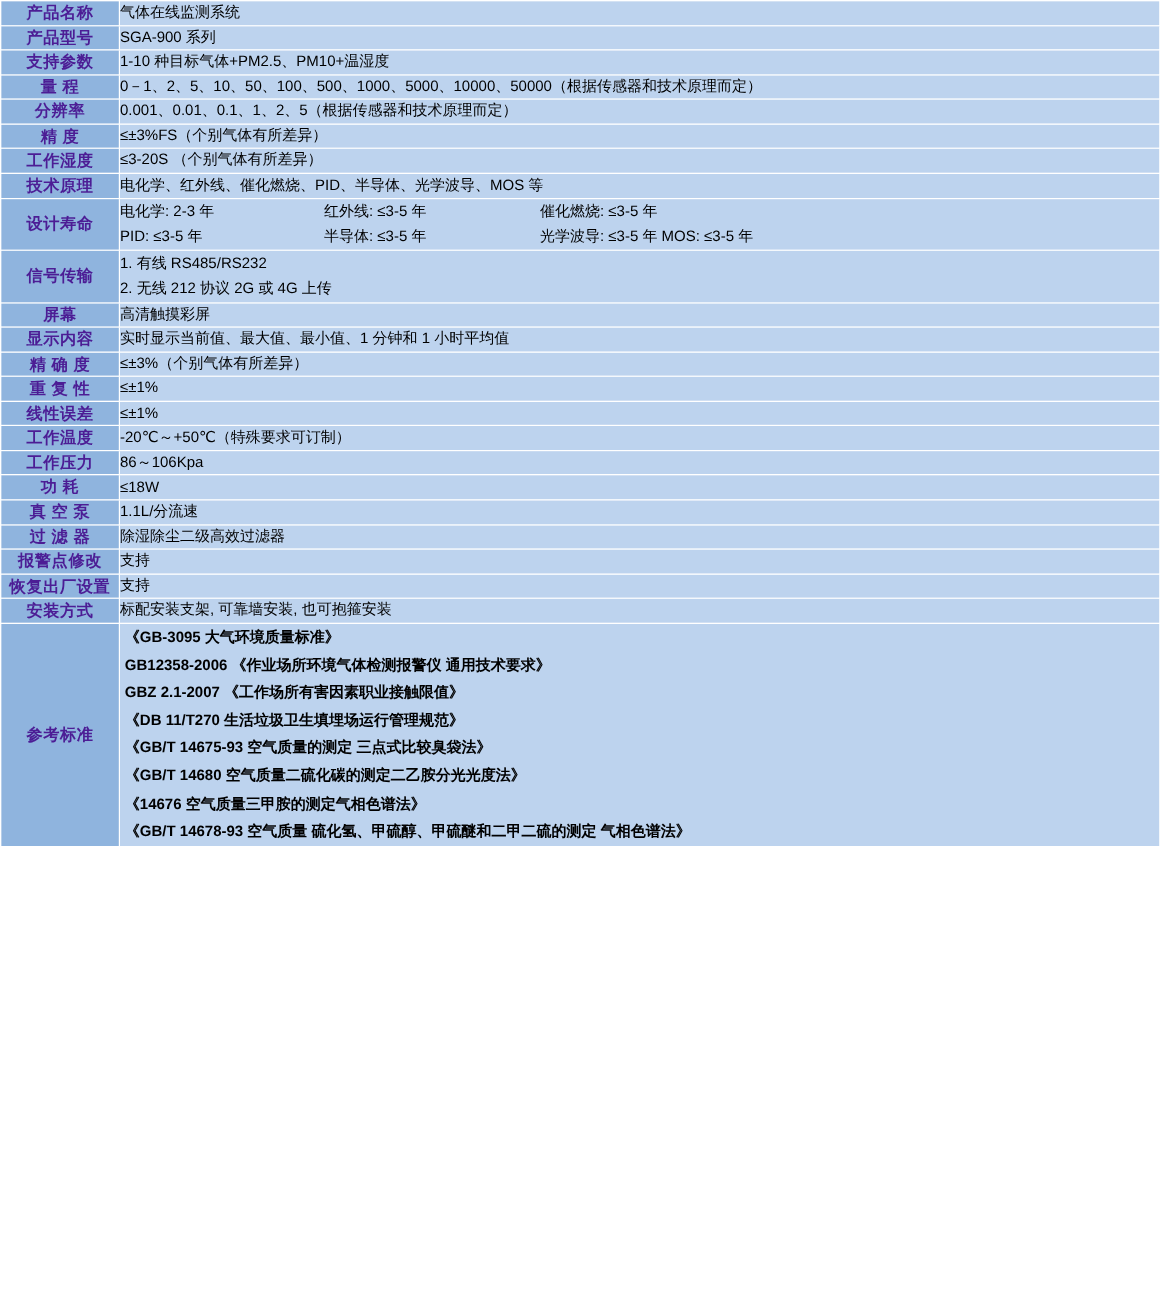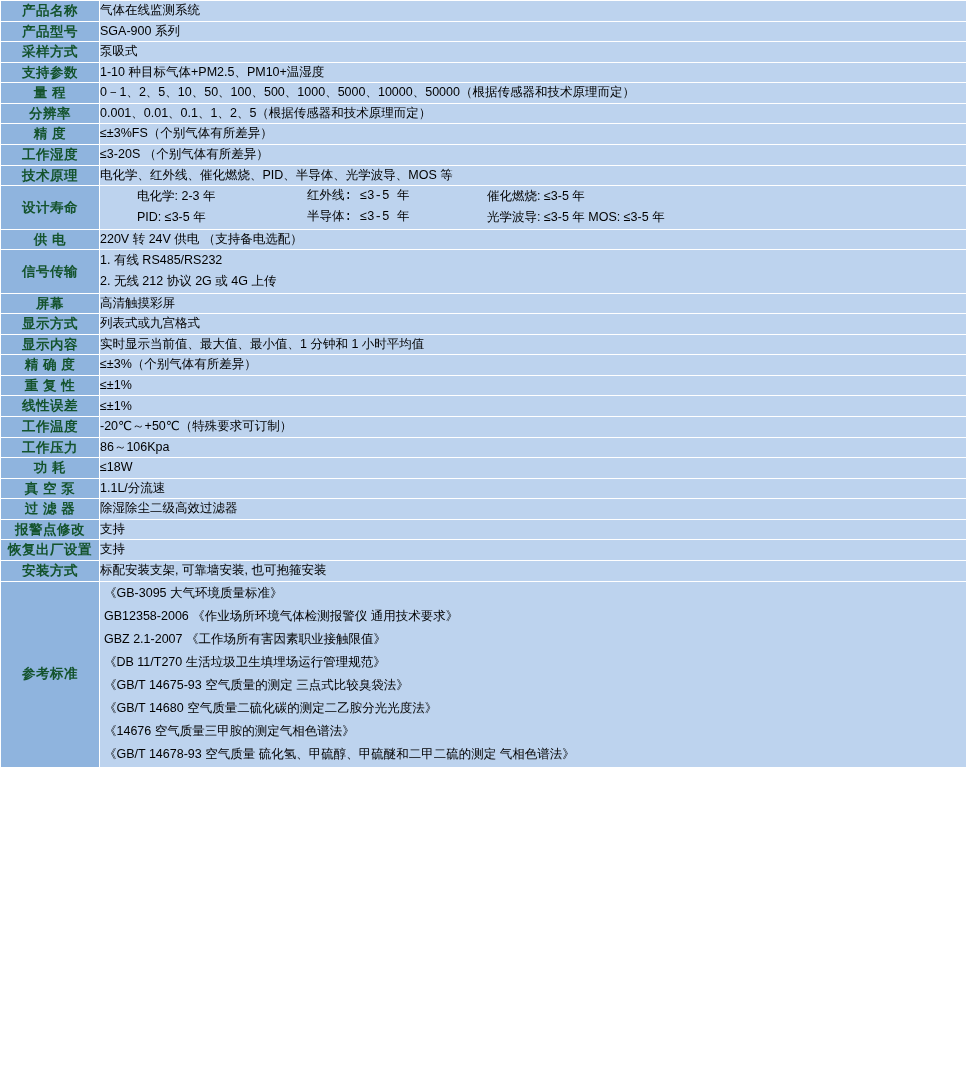--- a/index.html
+++ b/index.html
@@ -25,21 +25,21 @@
     border: 1px solid #ffffff;
     padding: 0;
     vertical-align: middle;
   }
   td.label {
     width: 98px;
     background: #8fb4de;
     text-align: center;
     font-weight: bold;
     font-size: 13.5px;
-    color: #14532d;
+    color: #4c1d95;
     padding: 7px 2px;
     letter-spacing: 0.5px;
     line-height: 1.45;
   }
   td.value {
     background: #bdd3ee;
     padding: 7px 10px;
     font-size: 12.5px;
     line-height: 1.55;
     color: #000000;
@@ -51,45 +51,42 @@
   .life-grid {
     display: block;
   }
   .life-row {
     display: flex;
     line-height: 1.7;
   }
   .life-cell {
     white-space: nowrap;
   }
-  .life-c1 { width: 170px; padding-left: 37px; }
-  .life-c2 { width: 180px; font-family: Liberation Mono, monospace; }
+  .life-c1 { width: 170px; }
+  .life-c2 { width: 180px; }
   .life-c3 { width: auto; }
   .std-list div {
     line-height: 1.85;
     padding-left: 4px;
+    font-weight: bold;
   }
 </style>
 </head>
 <body>
 
 <div class="spec-wrap">
   <table class="spec-table">
     <tbody>
       <tr>
         <td class="label">产品名称</td>
         <td class="value">气体在线监测系统</td>
       </tr>
       <tr>
         <td class="label">产品型号</td>
         <td class="value">SGA-900 系列</td>
-      </tr>
-      <tr>
-        <td class="label">采样方式</td>
-        <td class="value">泵吸式</td>
       </tr>
       <tr>
         <td class="label">支持参数</td>
         <td class="value">1-10 种目标气体+PM2.5、PM10+温湿度</td>
       </tr>
       <tr>
         <td class="label">量  程</td>
         <td class="value">0－1、2、5、10、50、100、500、1000、5000、10000、50000（根据传感器和技术原理而定）</td>
       </tr>
       <tr>
@@ -120,40 +117,32 @@
             </div>
             <div class="life-row">
               <span class="life-cell life-c1">PID: ≤3-5 年</span>
               <span class="life-cell life-c2">半导体: ≤3-5 年</span>
               <span class="life-cell life-c3">光学波导: ≤3-5 年        MOS: ≤3-5 年</span>
             </div>
           </div>
         </td>
       </tr>
 
-      <tr>
-        <td class="label">供  电</td>
-        <td class="value">220V 转 24V 供电 （支持备电选配）</td>
-      </tr>
 
       <tr>
         <td class="label">信号传输</td>
         <td class="value multi-line">
           <div>1. 有线 RS485/RS232</div>
           <div>2. 无线 212 协议 2G 或 4G 上传</div>
         </td>
       </tr>
 
       <tr>
         <td class="label">屏幕</td>
         <td class="value">高清触摸彩屏</td>
-      </tr>
-      <tr>
-        <td class="label">显示方式</td>
-        <td class="value">列表式或九宫格式</td>
       </tr>
       <tr>
         <td class="label">显示内容</td>
         <td class="value">实时显示当前值、最大值、最小值、1 分钟和 1 小时平均值</td>
       </tr>
       <tr>
         <td class="label">精 确 度</td>
         <td class="value">≤±3%（个别气体有所差异）</td>
       </tr>
       <tr>

